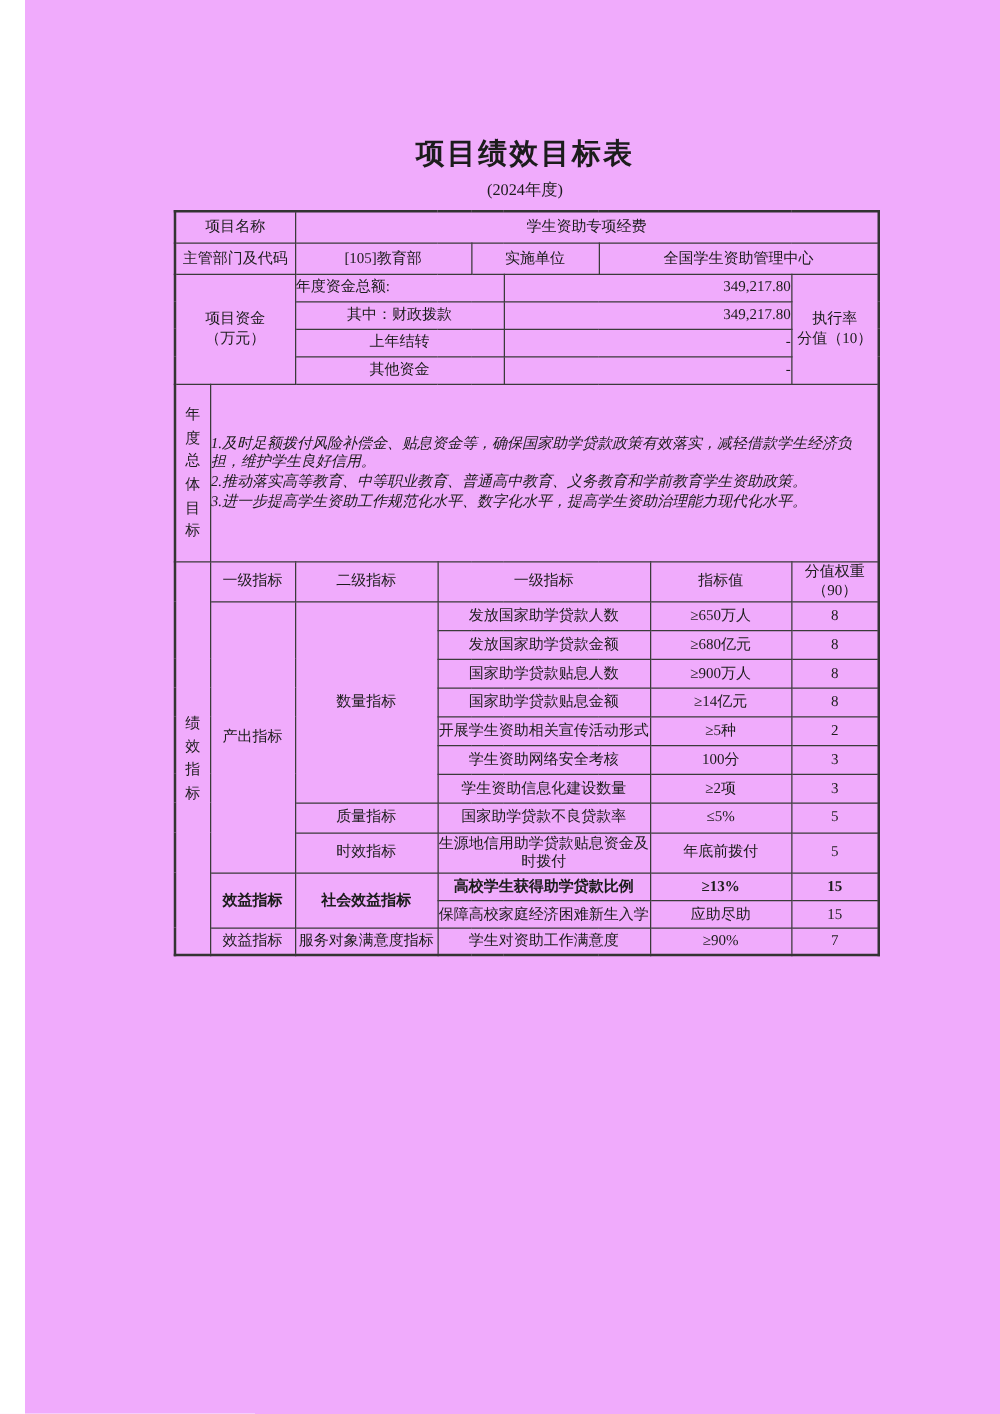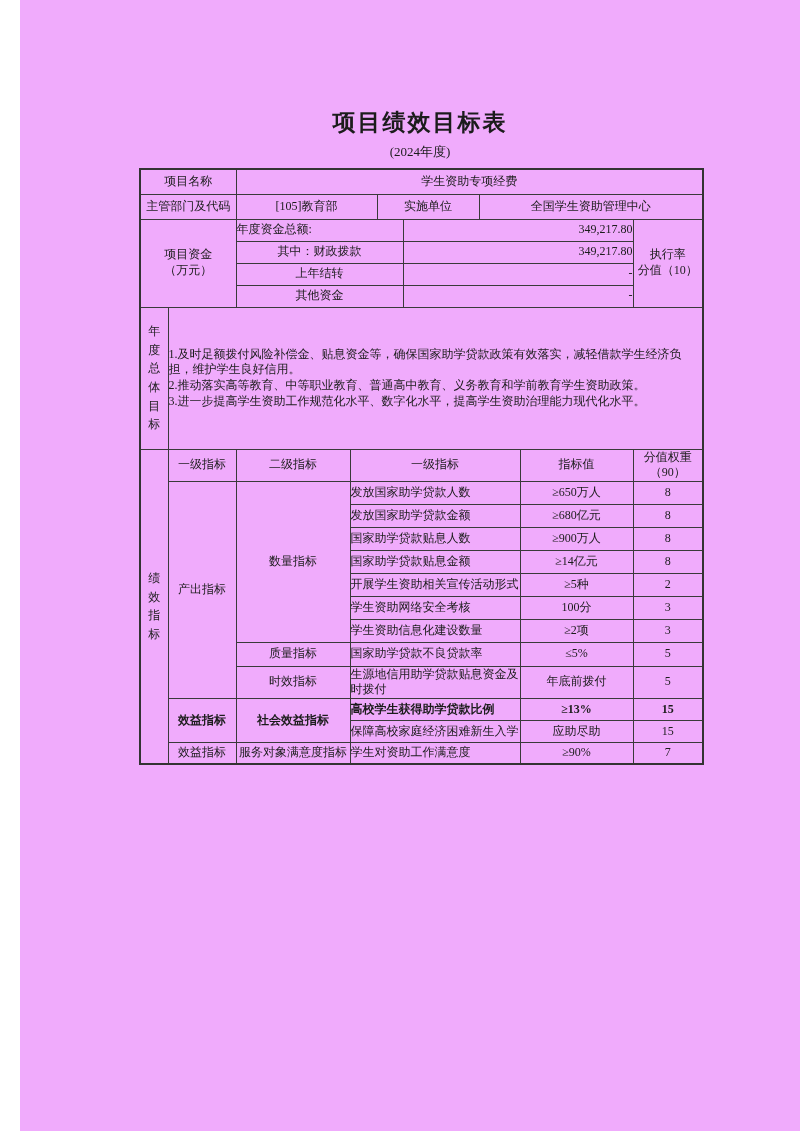--- a/index.html
+++ b/index.html
@@ -11,22 +11,22 @@
   .subtitle{position:absolute;top:143px;left:0;width:100%;text-align:center;font-size:13px;}
   .pagenum{position:absolute;top:1027px;left:0;width:100%;text-align:center;font-size:13px;}
   table.tbl{position:absolute;left:119px;top:168px;border-collapse:collapse;table-layout:fixed;
             border:2px solid #333;}
   .tbl td{border:1px solid #3a3a3a;font-size:12px;padding:0;line-height:1.3;
           vertical-align:middle;overflow:hidden;word-break:break-all;}
   .c{text-align:center;}
   .l{text-align:left;padding-left:6px;}
   .r{text-align:right;padding-right:6px;}
   .pre{white-space:pre-line;}
-  .l3{text-align:left;padding-left:3px;font-size:11.5px;}
-  .goals{padding:2px 7px;font-size:12px;line-height:1.62;text-align:left;vertical-align:middle;}
+  .l3{text-align:center;padding-left:3px;font-size:11.5px;}
+  .goals{padding:2px 7px;font-size:12px;line-height:1.62;text-align:left;vertical-align:middle;font-style:italic;}
   .goals div{margin:0;}
   .vcell{vertical-align:middle;}
   .vtext{width:13px;margin:0 auto;word-break:break-all;line-height:1.55;text-align:center;font-size:12px;}
   tr.hA{height:25px;} tr.hB{height:25px;} tr.hF{height:22px;}
   tr.hG{height:142px;} tr.hH{height:30px;}
   tr.hQ{height:23px;} tr.h7{height:24px;} tr.h8{height:30px;}
   tr.h9{height:22px;font-weight:bold;} tr.h10{height:22px;} tr.h11{height:22px;}
 </style>
 </head>
 <body>

